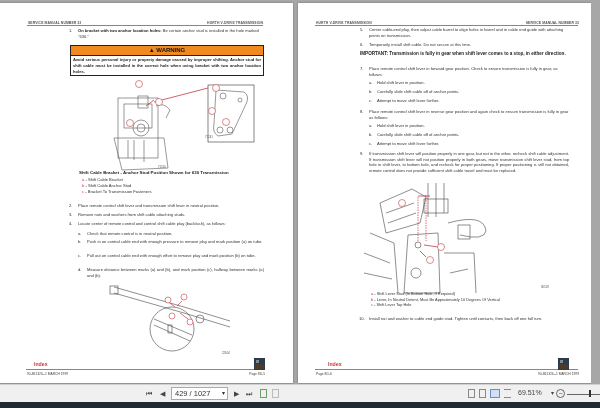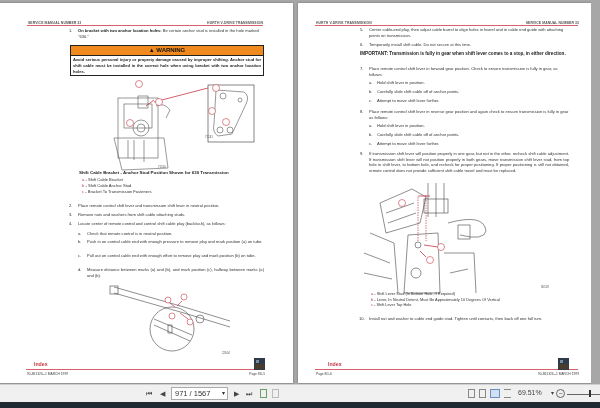--- a/index.html
+++ b/index.html
@@ -227,21 +227,21 @@
     <div class="foot-txt" style="left:18px; top:369px;">Page 8D-6</div>
     <div class="foot-txt" style="right:12px; top:369px;">90-861326--1  MARCH 1999</div>
   </div>
 
   <div id="vscroll"></div>
 </div>
 
 <div id="toolbar">
   <span class="tb-btn" style="left:146px;">⏮</span>
   <span class="tb-btn" style="left:160px;">◀</span>
-  <div id="page-input">971 / 1567</div>
+  <div id="page-input">429 / 1027</div>
   <span id="page-dd">▾</span>
   <span class="tb-btn" style="left:234px;">▶</span>
   <span class="tb-btn" style="left:246px;">⏭</span>
   <span class="view-ic" style="left:260px; border-color:#6aa06a;"></span>
   <span class="view-ic" style="left:272px; border-color:#bbb;"></span>
 
   <span class="view-ic" style="left:468px;"></span>
   <span class="view-ic" style="left:479px;"></span>
   <span class="view-ic" style="left:490px; width:10px; background:#cfe0f4; border-color:#6b8fbf;"></span>
   <span class="view-ic" style="left:504px; border:none; border-top:1px solid #888; border-bottom:1px solid #888;"></span>

